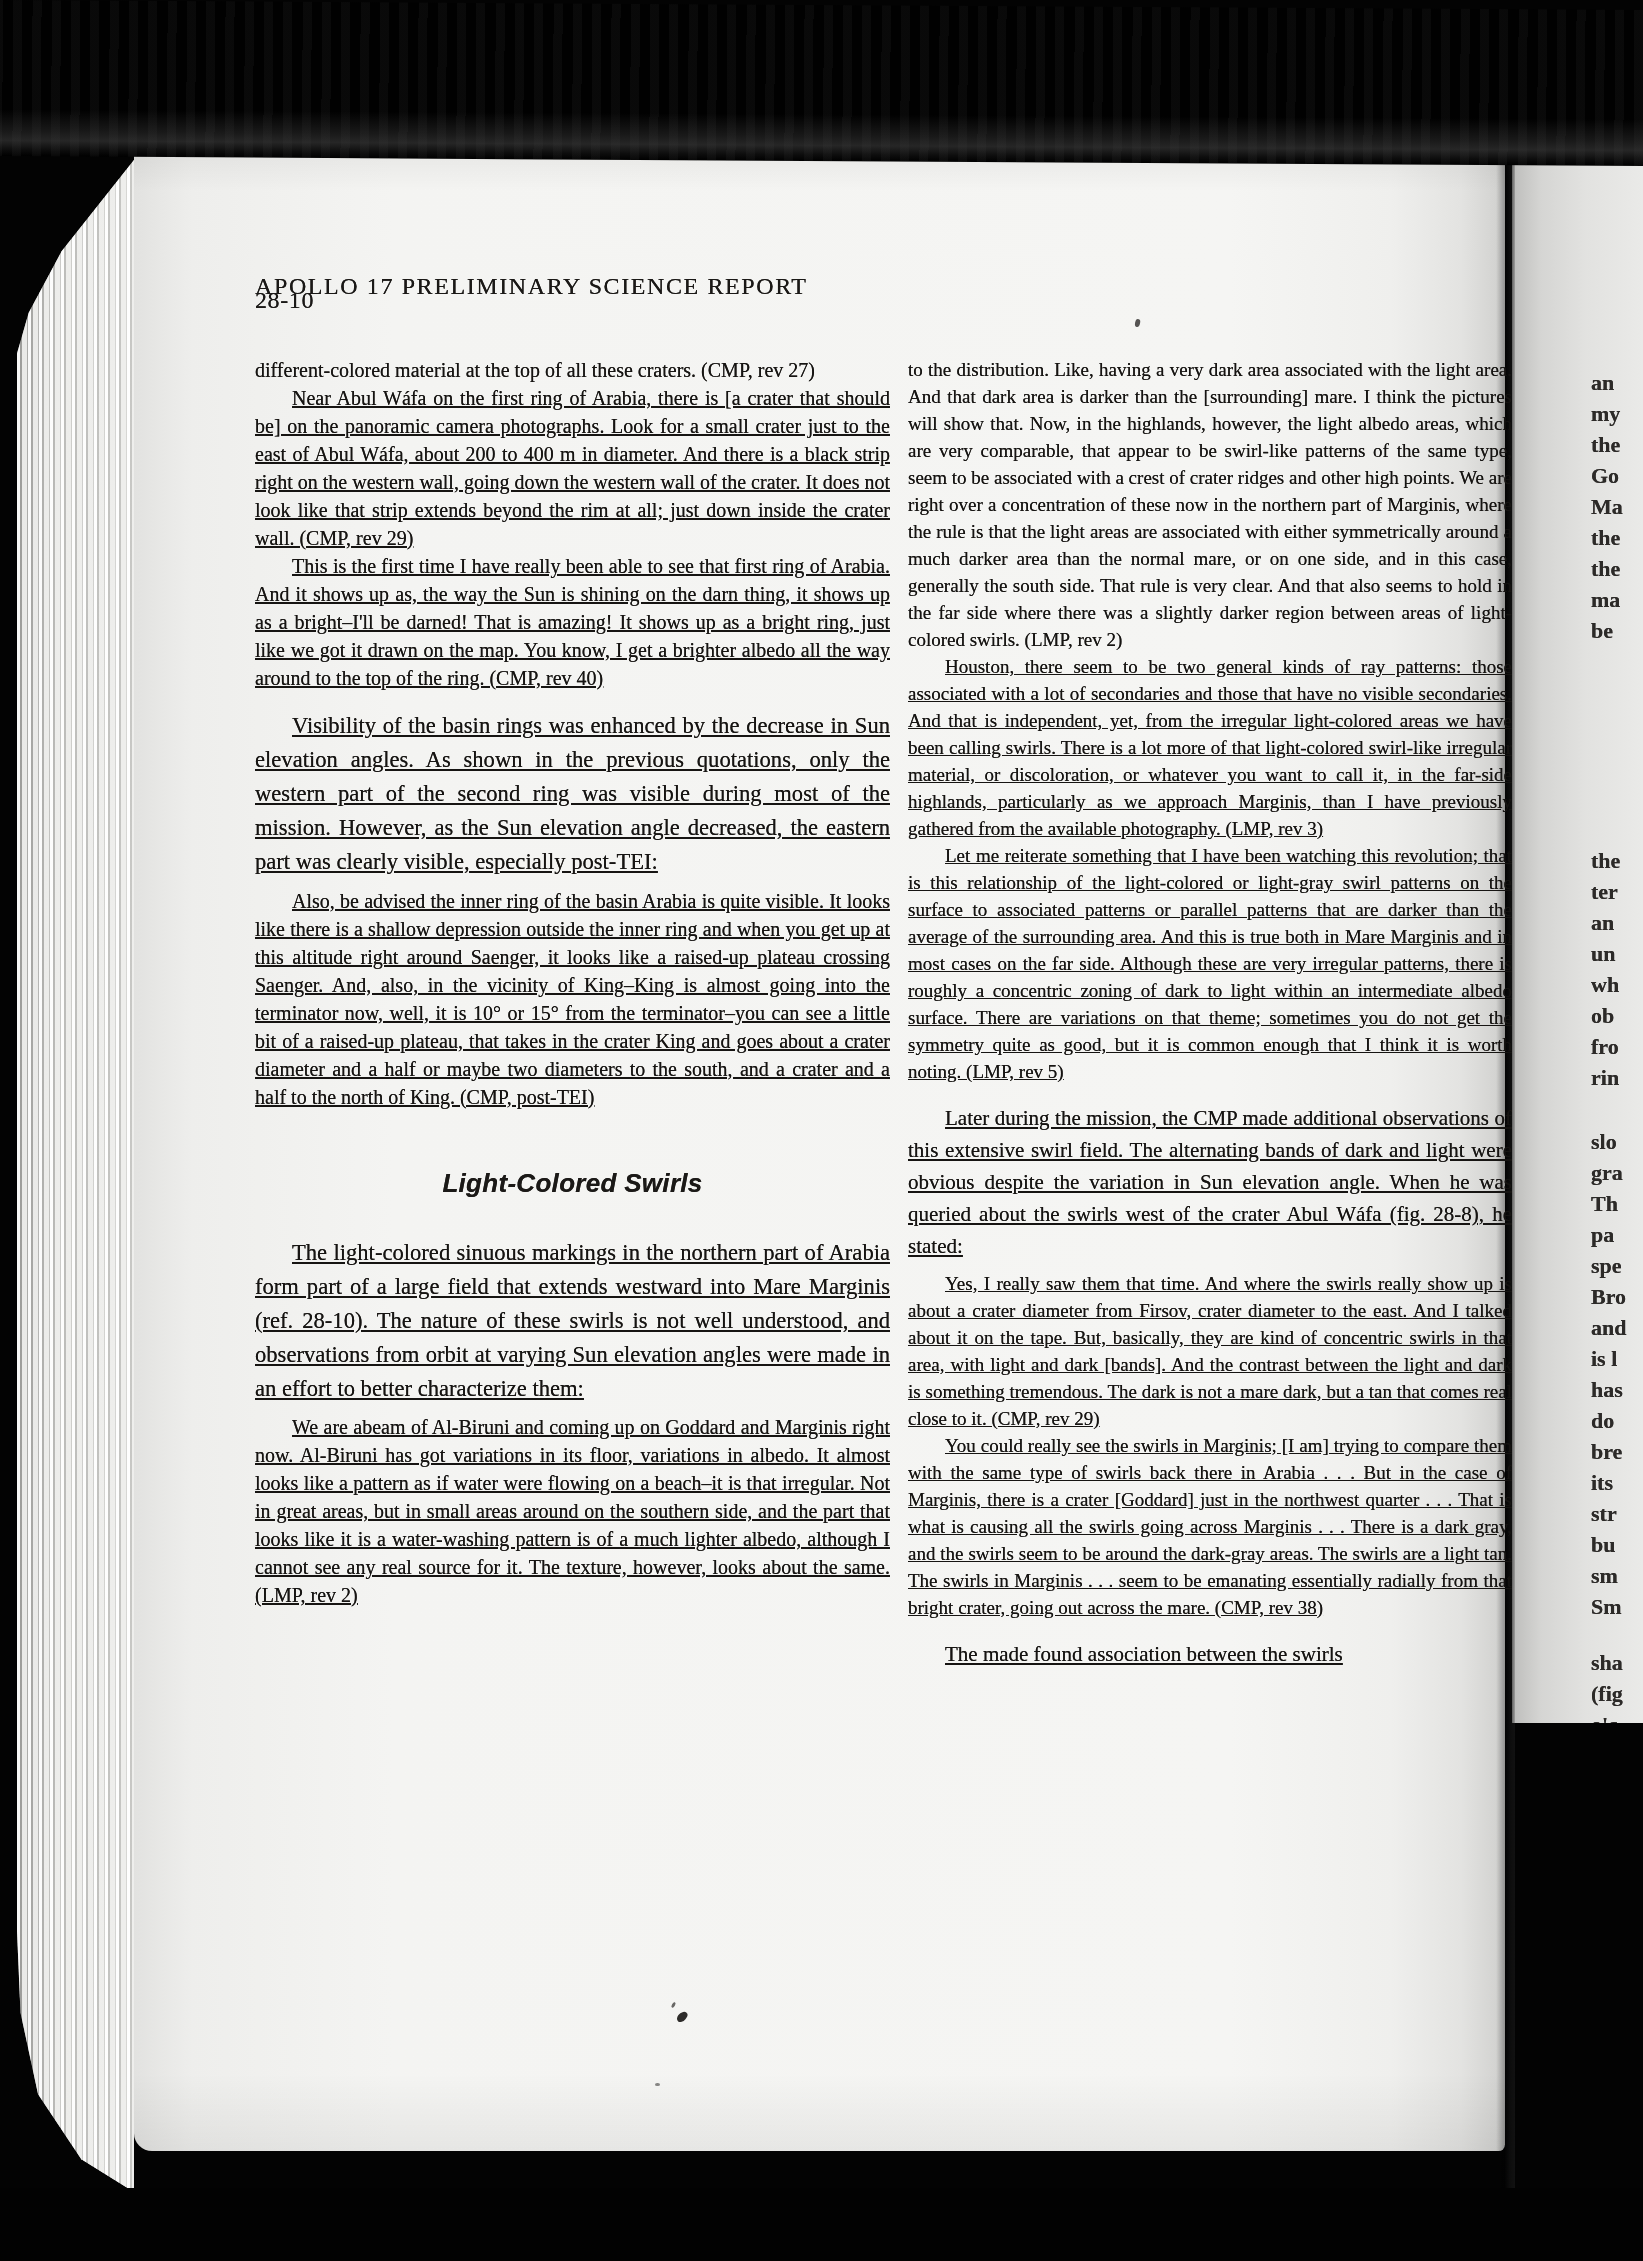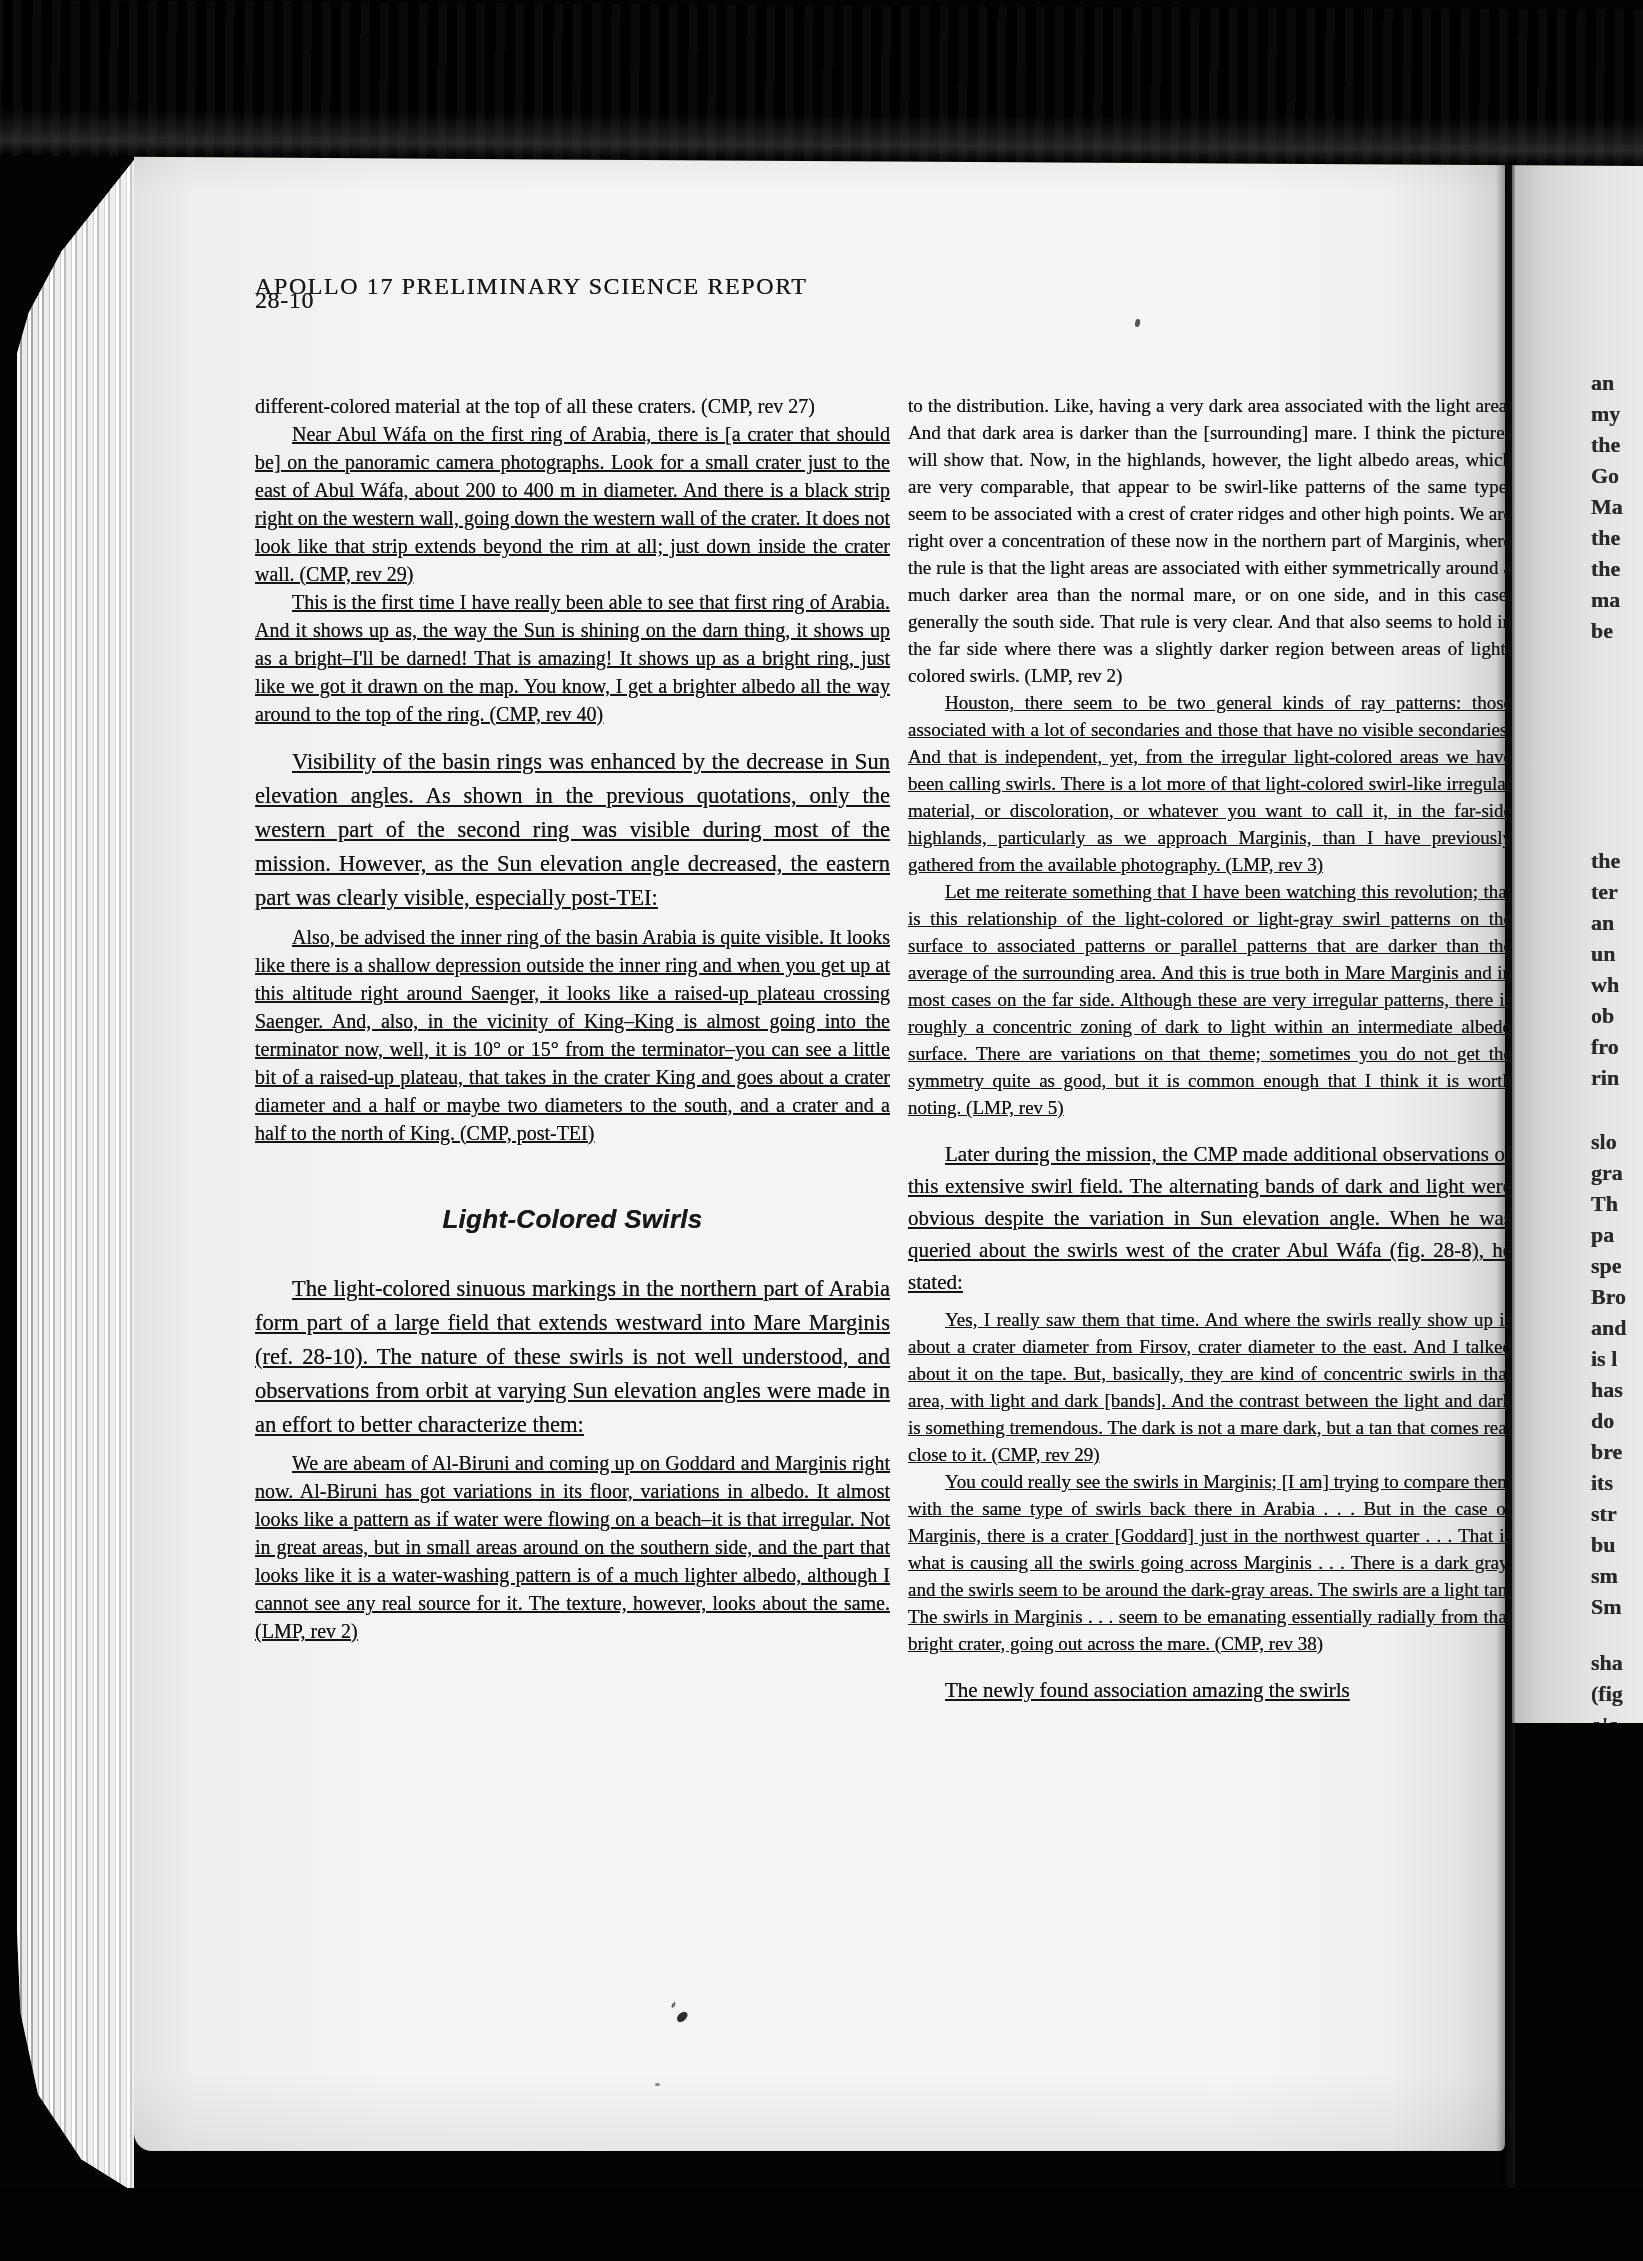--- a/index.html
+++ b/index.html
@@ -30,21 +30,21 @@
   .bottom-black{position:absolute;left:0;top:2188px;width:1643px;height:73px;background:#020202;z-index:6;}
 
   
   .page-number{position:absolute;left:255px;top:287px;z-index:5;font-size:24px;color:#1a1816;
     letter-spacing:0.6px;text-shadow:0 0 0.4px rgba(20,18,16,.85);}
   .running-head{position:absolute;left:255px;top:273px;width:1257px;z-index:5;
     font-size:24px;color:#1a1816;letter-spacing:1.6px;text-shadow:0 0 0.5px rgba(20,18,16,.9);}
 
   .columns{position:absolute;left:255px;top:356px;width:1257px;height:1608px;z-index:5;
     display:flex;gap:18px;color:#161412;}
-  .col{overflow:hidden;margin-top:36px;}
+  .col{overflow:hidden;}
   .col-left{width:635px;}
   .col-right{width:604px;}
   .col p, .col h3{margin:0;text-align:justify;text-shadow:0 0 0.4px rgba(22,20,18,.85);}
   .indent{text-indent:37px;text-decoration:underline;}
   .col-left .quote{font-size:20px;line-height:28px;}
   .col-left .main{font-size:22.6px;line-height:34px;}
   .col-right .quote{font-size:19px;line-height:27px;}
   .col-right .main{font-size:21px;line-height:32px;}
   .main{margin:17px 0 7.7px !important;}
   .main + .quote{margin-top:6.4px !important;}
@@ -146,21 +146,21 @@
       <p class="main indent">The light-colored sinuous markings in the northern part of Arabia form part of a large field that extends westward into Mare Marginis (ref. 28-10). The nature of these swirls is not well understood, and observations from orbit at varying Sun elevation angles were made in an effort to better characterize them:</p>
       <p class="quote indent">We are abeam of Al-Biruni and coming up on Goddard and Marginis right now. Al-Biruni has got variations in its floor, variations in albedo. It almost looks like a pattern as if water were flowing on a beach–it is that irregular. Not in great areas, but in small areas around on the southern side, and the part that looks like it is a water-washing pattern is of a much lighter albedo, although I cannot see any real source for it. The texture, however, looks about the same. (LMP, rev 2)</p>
     </div>
   <div class="col col-right" id="col1">
       <p class="quote">to the distribution. Like, having a very dark area associated with the light area. And that dark area is darker than the [surrounding] mare. I think the pictures will show that. Now, in the highlands, however, the light albedo areas, which are very comparable, that appear to be swirl-like patterns of the same type, seem to be associated with a crest of crater ridges and other high points. We are right over a concentration of these now in the northern part of Marginis, where the rule is that the light areas are associated with either symmetrically around a much darker area than the normal mare, or on one side, and in this case, generally the south side. That rule is very clear. And that also seems to hold in the far side where there was a slightly darker region between areas of light-colored swirls. (LMP, rev 2)</p>
       <p class="quote indent">Houston, there seem to be two general kinds of ray patterns: those associated with a lot of secondaries and those that have no visible secondaries. And that is independent, yet, from the irregular light-colored areas we have been calling swirls. There is a lot more of that light-colored swirl-like irregular material, or discoloration, or whatever you want to call it, in the far-side highlands, particularly as we approach Marginis, than I have previously gathered from the available photography. (LMP, rev 3)</p>
       <p class="quote indent">Let me reiterate something that I have been watching this revolution; that is this relationship of the light-colored or light-gray swirl patterns on the surface to associated patterns or parallel patterns that are darker than the average of the surrounding area. And this is true both in Mare Marginis and in most cases on the far side. Although these are very irregular patterns, there is roughly a concentric zoning of dark to light within an intermediate albedo surface. There are variations on that theme; sometimes you do not get the symmetry quite as good, but it is common enough that I think it is worth noting. (LMP, rev 5)</p>
       <p class="main indent">Later during the mission, the CMP made additional observations of this extensive swirl field. The alternating bands of dark and light were obvious despite the variation in Sun elevation angle. When he was queried about the swirls west of the crater Abul Wáfa (fig. 28-8), he stated:</p>
       <p class="quote indent">Yes, I really saw them that time. And where the swirls really show up is about a crater diameter from Firsov, crater diameter to the east. And I talked about it on the tape. But, basically, they are kind of concentric swirls in that area, with light and dark [bands]. And the contrast between the light and dark is something tremendous. The dark is not a mare dark, but a tan that comes real close to it. (CMP, rev 29)</p>
       <p class="quote indent">You could really see the swirls in Marginis; [I am] trying to compare them with the same type of swirls back there in Arabia . . . But in the case of Marginis, there is a crater [Goddard] just in the northwest quarter . . . That is what is causing all the swirls going across Marginis . . . There is a dark gray, and the swirls seem to be around the dark-gray areas. The swirls are a light tan. The swirls in Marginis . . . seem to be emanating essentially radially from that bright crater, going out across the mare. (CMP, rev 38)</p>
-      <p class="main indent">The newly found association amazing the swirls</p>
+      <p class="main indent">The made found association between the swirls</p>
     </div>
 </div>
 
 <div class="artifact blot"></div>
 <div class="artifact blot2"></div>
 <div class="artifact speck"></div>
 <div class="artifact comma-mark"></div>
 
 <div class="cover-band"></div>
 <div class="bottom-black"></div>

